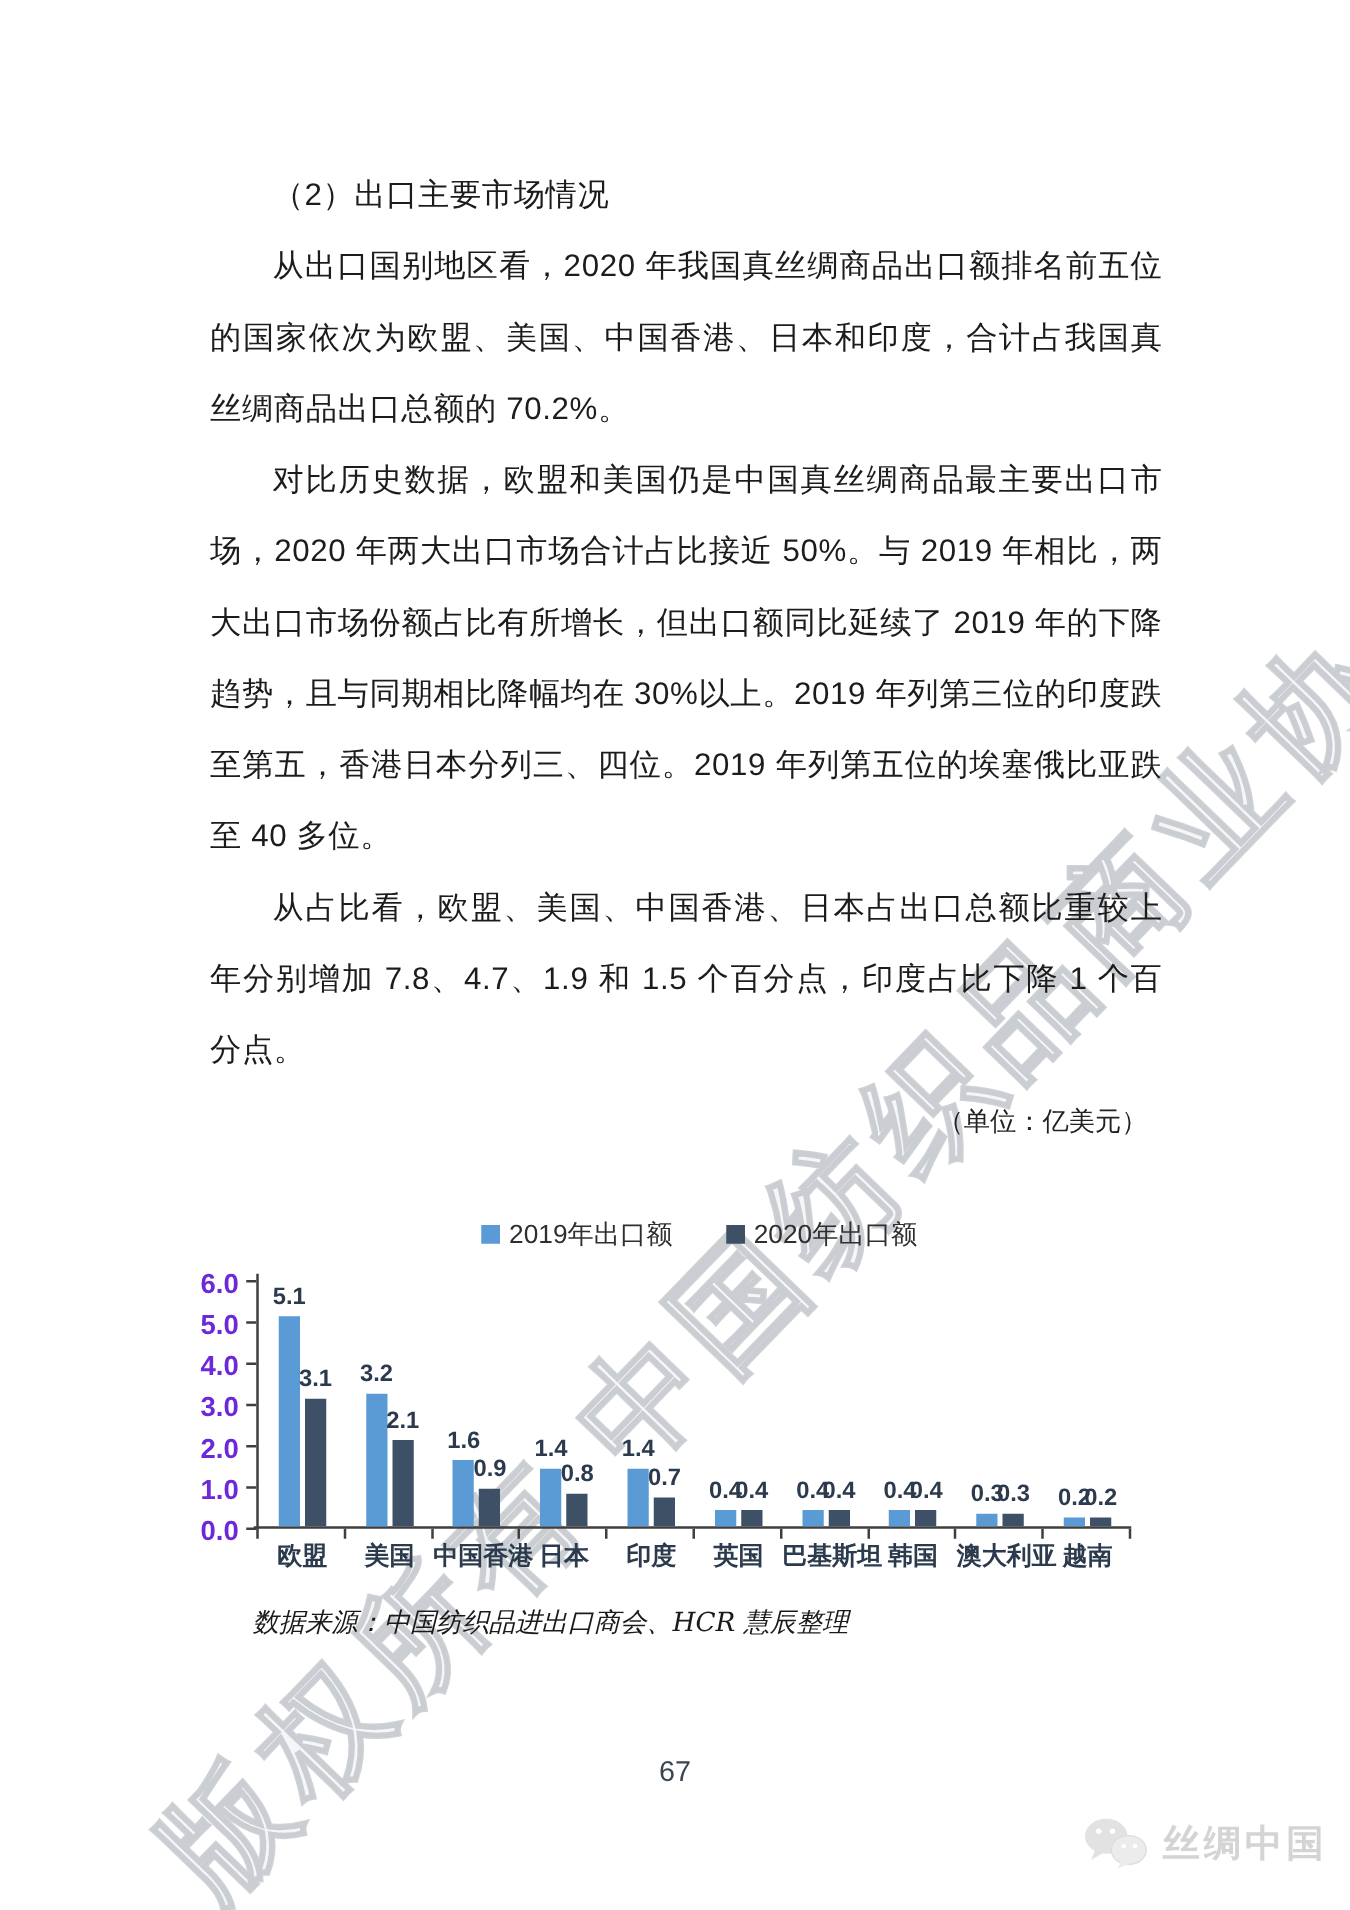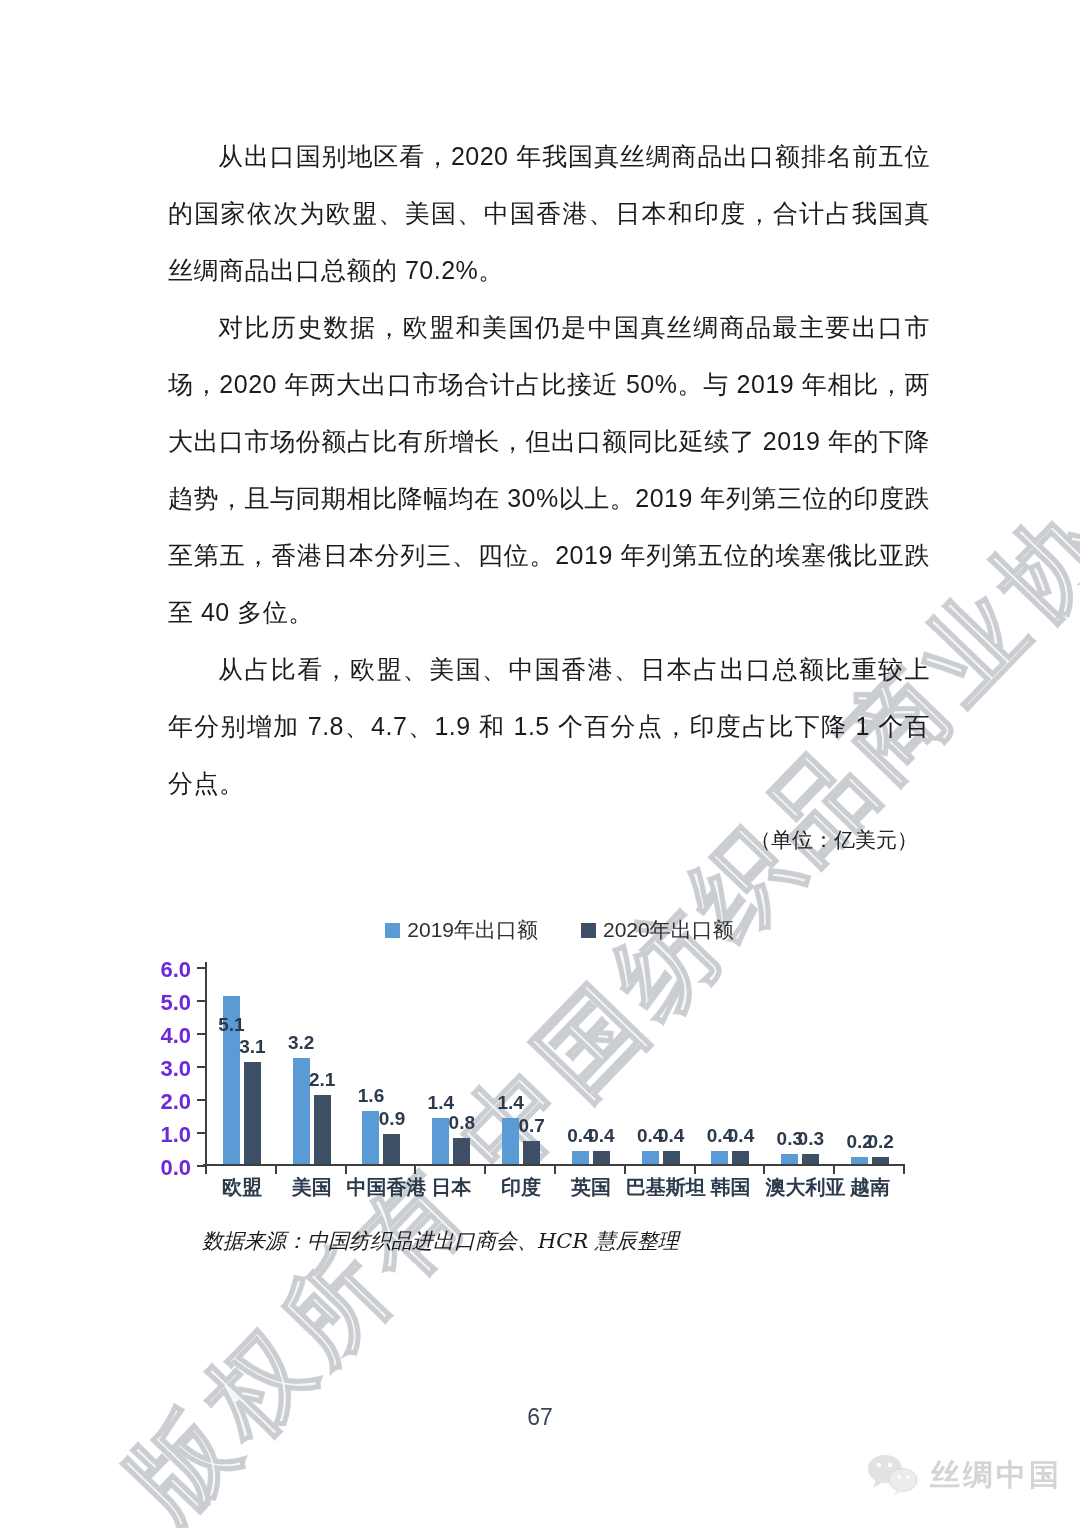--- a/index.html
+++ b/index.html
@@ -80,20 +80,21 @@
 </style>
 </head>
 <body>
 
 <div class="page">
 
   <div class="watermark">版权所有 中国纺织品商业协会</div>
 
   <div class="content">
 
+    <p class="para heading">（2）出口主要市场情况</p>
 
     <p class="para">从出口国别地区看，2020 年我国真丝绸商品出口额排名前五位的国家依次为欧盟、美国、中国香港、日本和印度，合计占我国真丝绸商品出口总额的 70.2%。</p>
 
     <p class="para">对比历史数据，欧盟和美国仍是中国真丝绸商品最主要出口市场，2020 年两大出口市场合计占比接近 50%。与 2019 年相比，两大出口市场份额占比有所增长，但出口额同比延续了 2019 年的下降趋势，且与同期相比降幅均在 30%以上。2019 年列第三位的印度跌至第五，香港日本分列三、四位。2019 年列第五位的埃塞俄比亚跌至 40 多位。</p>
 
     <p class="para">从占比看，欧盟、美国、中国香港、日本占出口总额比重较上年分别增加 7.8、4.7、1.9 和 1.5 个百分点，印度占比下降 1 个百分点。</p>
 
     <div class="figure">
       <div class="fig-unit">（单位：亿美元）</div>
 
@@ -172,21 +173,21 @@
             <div class="xtick" style="left: 69.8px;"></div>
             <div class="xtick" style="left: 139.6px;"></div>
             <div class="xtick" style="left: 209.4px;"></div>
             <div class="xtick" style="left: 279.2px;"></div>
             <div class="xtick" style="left: 349px;"></div>
             <div class="xtick" style="left: 418.8px;"></div>
             <div class="xtick" style="left: 488.6px;"></div>
             <div class="xtick" style="left: 558.4px;"></div>
             <div class="xtick" style="left: 628.2px;"></div>
             <div class="xtick" style="left: 698px;"></div>
-            <div class="bar-label" style="left: 26.4px; top: 3.7px; margin-top: 44px;">5.1</div>
+            <div class="bar-label" style="left: 26.4px; top: 3.7px;">5.1</div>
             <div class="bar-label" style="left: 47.4px; top: 69.7px;">3.1</div>
             <div class="bar-label" style="left: 96.2px; top: 66.4px;">3.2</div>
             <div class="bar-label" style="left: 117.2px; top: 102.7px; text-align: center;">2.1</div>
             <div class="bar-label" style="left: 166px; top: 119.2px;">1.6</div>
             <div class="bar-label" style="left: 187px; top: 142.3px;">0.9</div>
             <div class="bar-label" style="left: 235.8px; top: 125.8px;">1.4</div>
             <div class="bar-label" style="left: 256.8px; top: 145.6px;">0.8</div>
             <div class="bar-label" style="left: 305.6px; top: 125.8px;">1.4</div>
             <div class="bar-label" style="left: 326.6px; top: 148.9px;">0.7</div>
             <div class="bar-label" style="left: 375.4px; top: 158.8px;">0.4</div>

